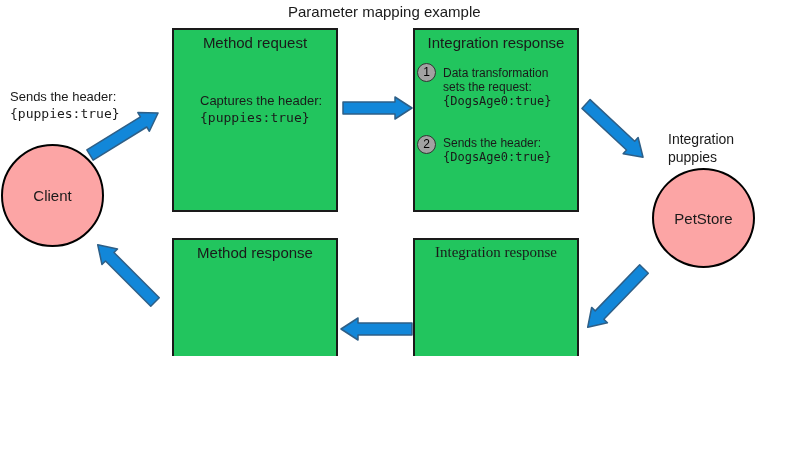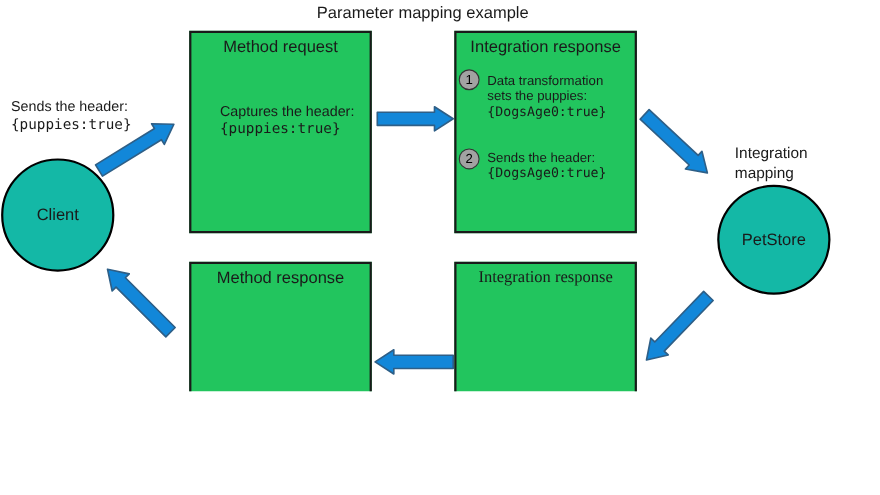--- a/index.html
+++ b/index.html
@@ -90,21 +90,21 @@
     position: absolute;
     left: 668px;
     top: 130px;
     font-size: 14px;
     line-height: 18px;
     white-space: nowrap;
   }
 
   .node {
     position: absolute;
-    background: #14b8a6;
+    background: #fca5a5;
     border: 2px solid #000000;
     border-radius: 50%;
     box-sizing: border-box;
     display: flex;
     align-items: center;
     justify-content: center;
     font-size: 15px;
   }
   #client-node   { left: 1px;   top: 144px; width: 103px; height: 103px; }
   #petstore-node { left: 652px; top: 168px; width: 103px; height: 100px; }
@@ -142,21 +142,21 @@
     </div>
   </div>
 
   <div class="box" id="integration-request-box">
     <div class="box-title">Integration response</div>
     <div class="badge" id="badge-1">
       <span>1</span>
     </div>
     <div class="step-text" id="step-1-text">
       <div>Data transformation</div>
-      <div>sets the puppies:</div>
+      <div>sets the request:</div>
       <div class="code">{DogsAge0:true}</div>
     </div>
     <div class="badge" id="badge-2">
       <span>2</span>
     </div>
     <div class="step-text" id="step-2-text">
       <div>Sends the header:</div>
       <div class="code">{DogsAge0:true}</div>
     </div>
   </div>
@@ -164,20 +164,20 @@
   <div class="box" id="method-response-box">
     <div class="box-title">Method response</div>
   </div>
 
   <div class="box" id="integration-response-box">
     <div class="box-title">Integration response</div>
   </div>
 
   <div class="endpoint-label">
     <div>Integration</div>
-    <div>mapping</div>
+    <div>puppies</div>
   </div>
 
   <div class="node" id="petstore-node">
     <span>PetStore</span>
   </div>
 
 </div>
 
 </body></html>

